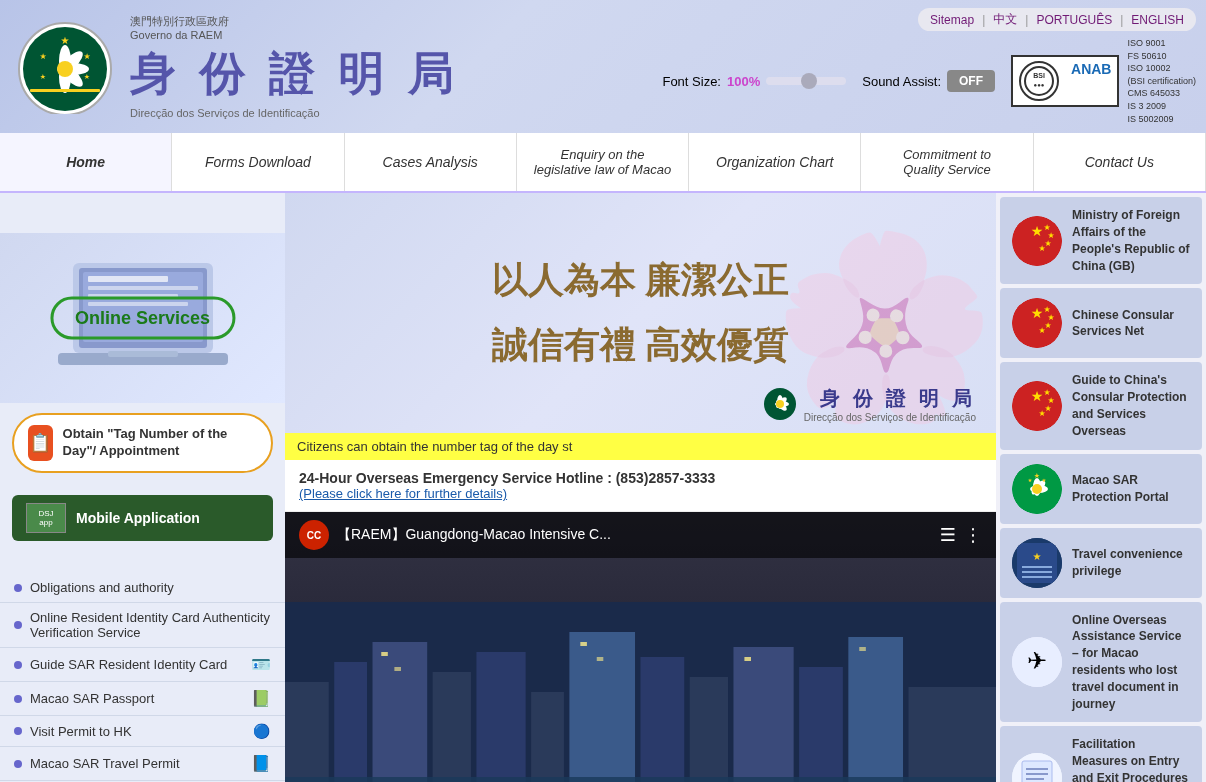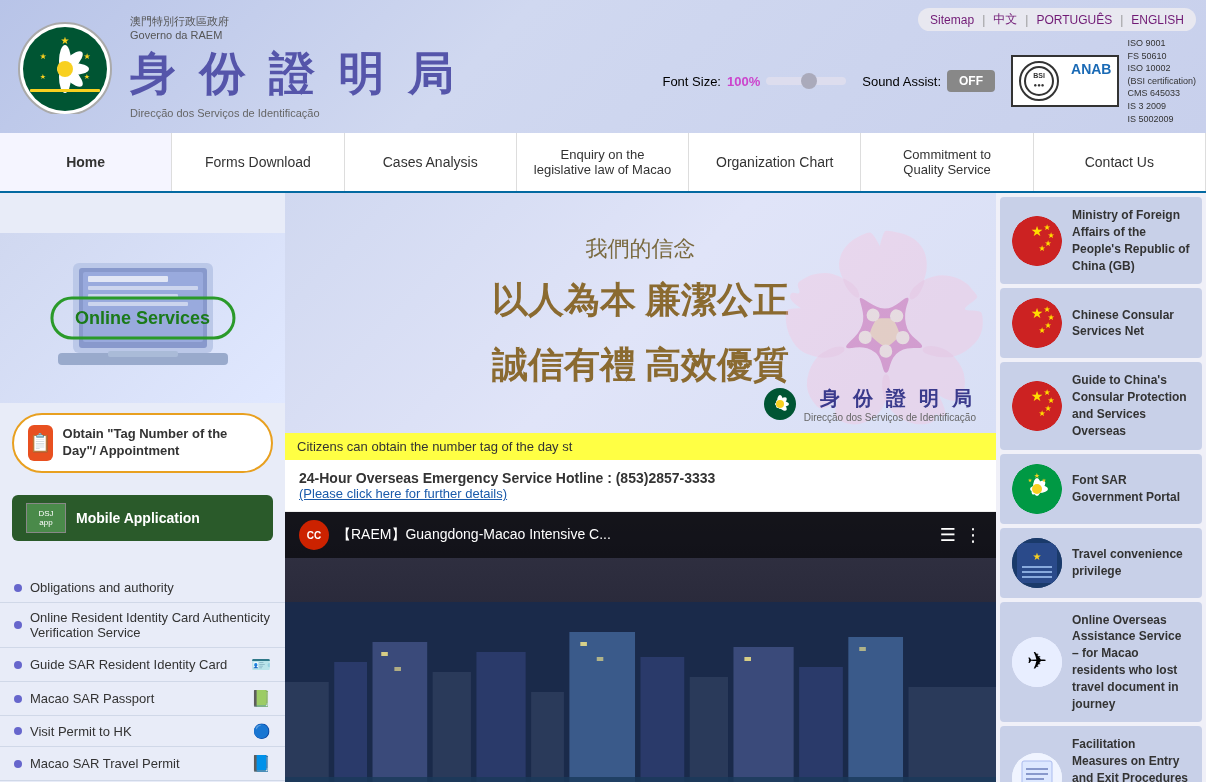--- a/index.html
+++ b/index.html
@@ -25,21 +25,21 @@
     .slider-thumb { width: 16px; height: 16px; background: #aab; border-radius: 50%; position: absolute; top: -4px; left: 35px; cursor: pointer; }
     .sound-ctrl { display: flex; align-items: center; gap: 6px; font-size: 13px; }
     .off-btn { background: #888; color: white; border: none; padding: 4px 12px; border-radius: 4px; font-weight: bold; font-size: 12px; cursor: pointer; }
     .cert-logos { display: flex; align-items: center; gap: 8px; }
     .anab-box { border: 2px solid #333; padding: 4px 6px; display: flex; align-items: flex-start; gap: 12px; background: white; }
     .anab-circle { width: 40px; height: 40px; border-radius: 50%; border: 2px solid #333; display: flex; align-items: center; justify-content: center; font-size: 8px; font-weight: bold; }
     .anab-text { font-size: 14px; font-weight: bold; color: #1a6ab5; }
     .iso-list { font-size: 9px; color: #333; line-height: 1.5; }
 
     
-    nav { background: white; border-bottom: 2px solid #0369a1; display: flex; }
+    nav { background: white; border-bottom: 2px solid #c4b5fd; display: flex; font-style: italic; }
     .nav-item { flex: 1; text-align: center; padding: 14px 8px; font-size: 14px; color: #333; cursor: pointer; border-right: 1px solid #ddd; text-decoration: none; display: flex; align-items: center; justify-content: center; }
     .nav-item.active { background: #f5f5ff; font-weight: bold; }
 
     
     .main { display: flex; gap: 0; }
 
     
     .sidebar { width: 285px; min-width: 285px; background: #e8ecf8; padding: 0; }
     .online-services-btn { position: absolute; top: 50%; left: 50%; transform: translate(-50%, -50%); background: transparent; border: 3px solid #2a9a2a; border-radius: 50px; padding: 8px 22px; color: #1a7a1a; font-weight: bold; font-size: 18px; cursor: pointer; white-space: nowrap; }
     .laptop-bg { width: 100%; height: 170px; background: linear-gradient(135deg, #d0d8f0, #e0e8ff); display: flex; align-items: center; justify-content: center; position: relative; overflow: hidden; margin-top: 40px; }
@@ -267,21 +267,20 @@
       </div>
     </div>
   </div>
 
   <div class="center-content">
 
     <div class="banner-area">
 
       <div class="banner-flower">🌸</div>
       <div class="banner-text-cn">
-        <div class="line1">我們的信念</div>
         <div class="line2">以人為本  廉潔公正</div>
         <div class="line3">誠信有禮  高效優質</div>
       </div>
       <div class="banner-logo-bottom">
         <div style="display:flex; align-items:center; gap:6px;">
           <div style="width:36px; height:36px;">
             <svg viewBox="0 0 36 36" xmlns="http://www.w3.org/2000/svg">
               <circle cx="18" cy="18" r="16" fill="#005533"></circle>
               <ellipse cx="18" cy="16" rx="3" ry="7" fill="white"></ellipse>
               <ellipse cx="18" cy="16" rx="3" ry="7" fill="white" transform="rotate(45,18,18)"></ellipse>
@@ -413,21 +412,21 @@
             <ellipse cx="25" cy="23" rx="4" ry="9" fill="white"></ellipse>
             <ellipse cx="25" cy="23" rx="4" ry="9" fill="white" transform="rotate(45,25,25)"></ellipse>
             <ellipse cx="25" cy="23" rx="4" ry="9" fill="white" transform="rotate(90,25,25)"></ellipse>
             <circle cx="25" cy="25" r="5" fill="#f8d020"></circle>
             <text x="25" y="14" text-anchor="middle" fill="#f8d020" font-size="7">★</text>
             <text x="18" y="18" text-anchor="middle" fill="#f8d020" font-size="5">★</text>
             <text x="32" y="18" text-anchor="middle" fill="#f8d020" font-size="5">★</text>
           </svg>
         </div>
       </div>
-      <div class="right-card-text">Font SAR Government Portal</div>
+      <div class="right-card-text">Macao SAR Protection Portal</div>
     </div>
 
     <div class="right-card">
       <div class="right-card-icon">
         <div class="passport-img" style="border-radius:4px; overflow:hidden;">
           <svg viewBox="0 0 50 50" width="50" height="50">
             <rect width="50" height="50" fill="#1a3a6a"></rect>
             <rect x="5" y="5" width="40" height="40" rx="3" fill="#2a4a8a"></rect>
             <text x="25" y="22" text-anchor="middle" fill="#f8d020" font-size="10">★</text>
             <rect x="10" y="28" width="30" height="2" fill="#88aadd"></rect>

